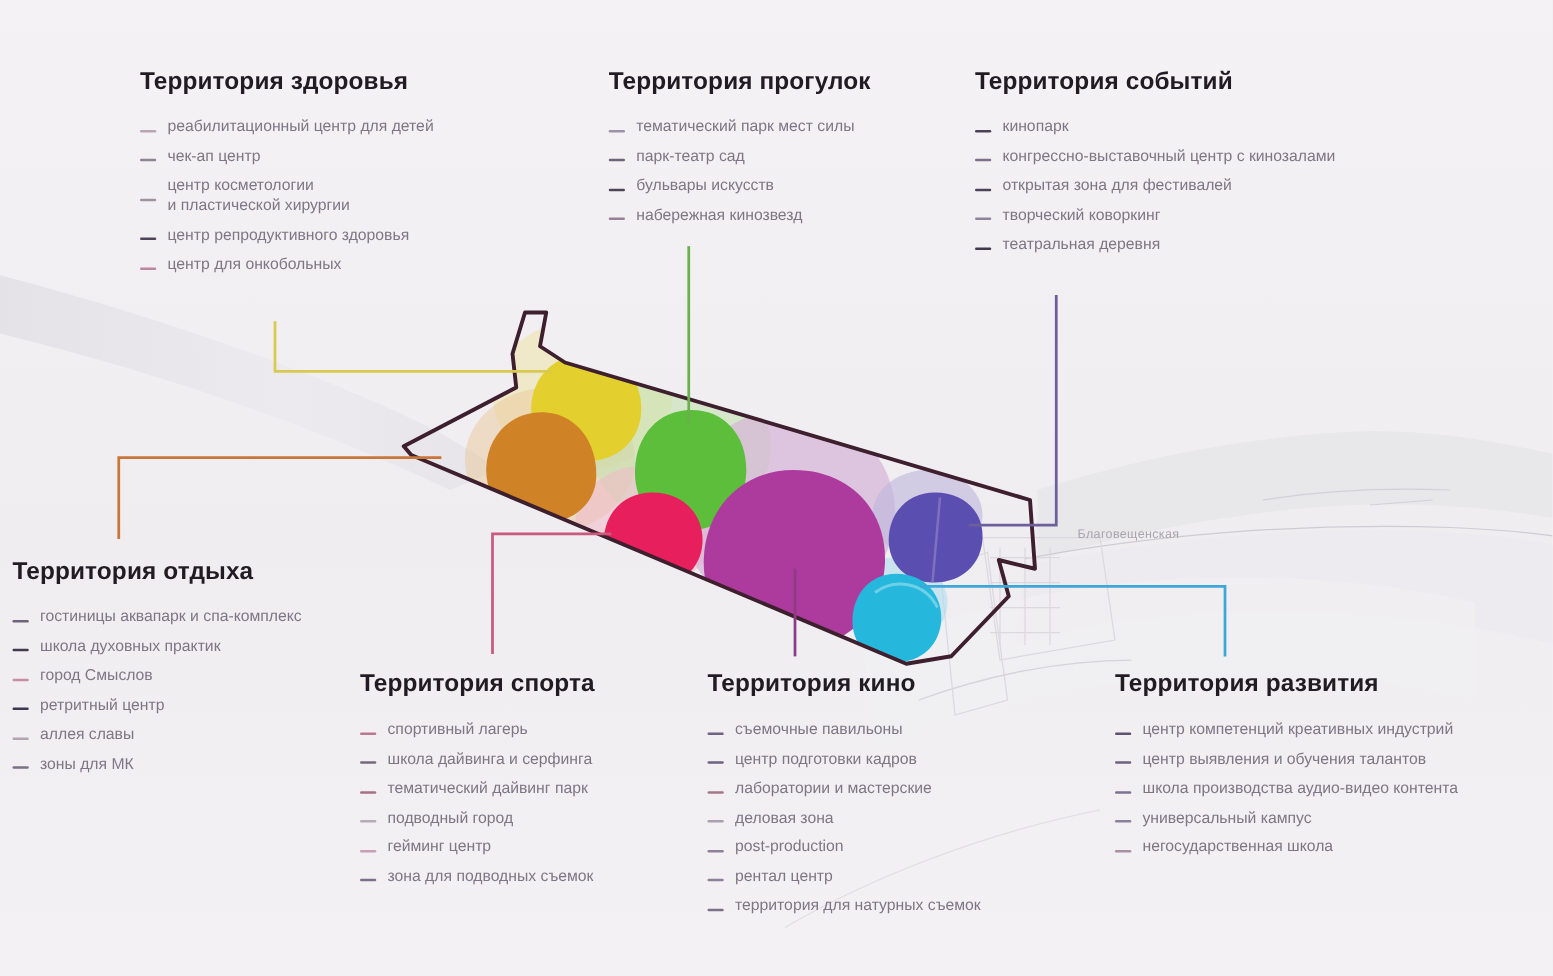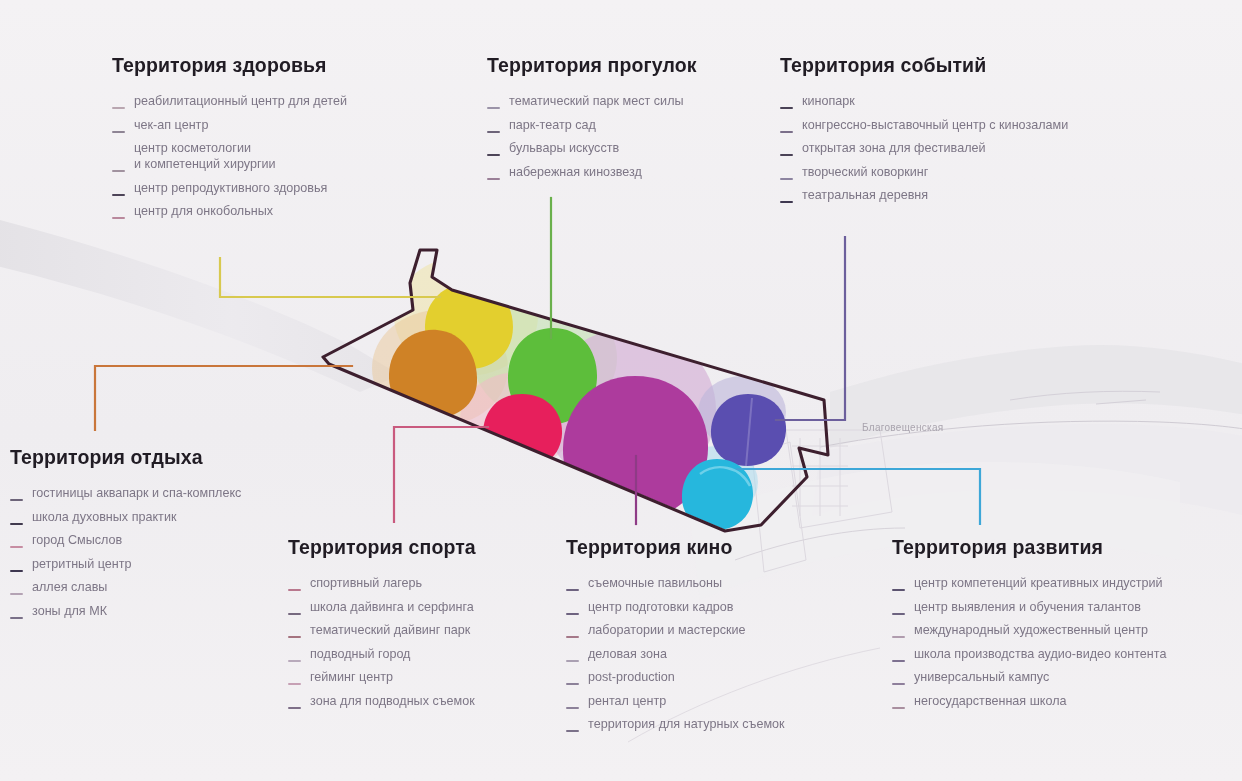--- a/index.html
+++ b/index.html
@@ -29,21 +29,21 @@
     font-size: 19.5px;
     font-weight: bold;
     color: #211c24;
     letter-spacing: .1px;
     margin-bottom: 16px;
     white-space: nowrap;
   }
   .block ul { list-style: none; }
   .block li {
     display: flex;
-    align-items: flex-end;
+    align-items: center;
     font-size: 12.6px;
     line-height: 16px;
     color: #7d7686;
     margin-bottom: 7.5px;
     white-space: nowrap;
   }
   .block li .dash {
     display: inline-block;
     width: 13px;
     height: 2px;
@@ -169,21 +169,21 @@
       <li>
           <span class="dash" style="background:#8e8494"></span>
           <span class="txt">
             <span>чек-ап центр</span>
           </span>
         </li>
       <li>
           <span class="dash" style="background:#a1929f"></span>
           <span class="txt">
             <span>центр косметологии</span>
-            <span>и компетенций хирургии</span>
+            <span>и пластической хирургии</span>
           </span>
         </li>
       <li>
           <span class="dash" style="background:#4d4458"></span>
           <span class="txt">
             <span>центр репродуктивного здоровья</span>
           </span>
         </li>
       <li>
           <span class="dash" style="background:#b9889c"></span>
@@ -401,26 +401,20 @@
             <span>центр компетенций креативных индустрий</span>
           </span>
         </li>
       <li>
           <span class="dash" style="background:#6d6380"></span>
           <span class="txt">
             <span>центр выявления и обучения талантов</span>
           </span>
         </li>
       <li>
-          <span class="dash" style="background:#b09cae"></span>
-          <span class="txt">
-            <span>международный художественный центр</span>
-          </span>
-        </li>
-      <li>
           <span class="dash" style="background:#7d7190"></span>
           <span class="txt">
             <span>школа производства аудио-видео контента</span>
           </span>
         </li>
       <li>
           <span class="dash" style="background:#8e7f9b"></span>
           <span class="txt">
             <span>универсальный кампус</span>
           </span>

